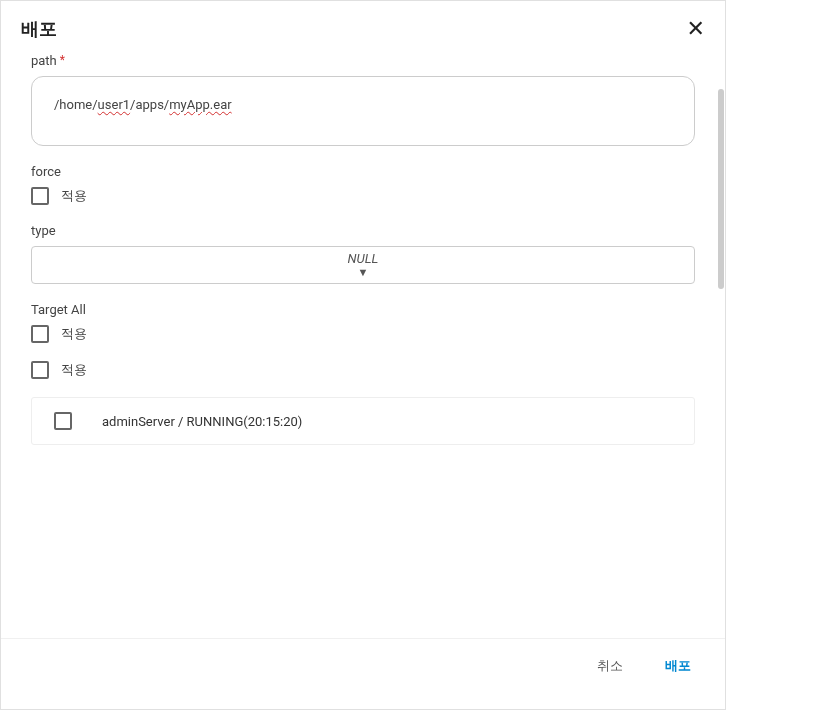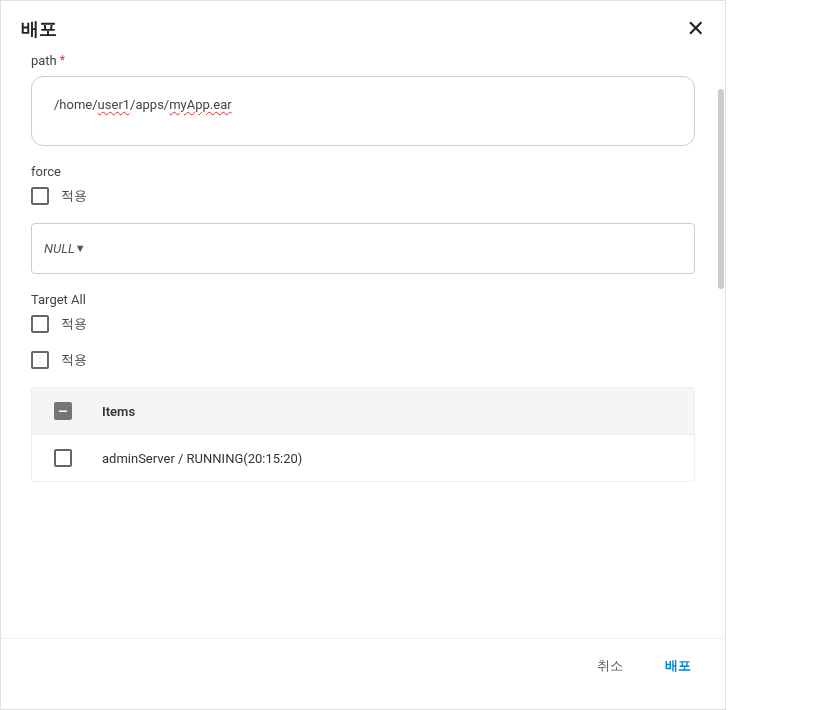--- a/index.html
+++ b/index.html
@@ -99,25 +99,26 @@
     fill: #fff;
   }
   .checkbox-label {
     font-size: 13px;
     color: #444;
   }
   .select {
     width: 100%;
     border: 1px solid #ccc;
     border-radius: 4px;
-    padding: 17px 12px;
-    display: flex;
-    justify-content: flex-start;
-    align-items: center;
-    cursor: pointer;
+    padding: 4px 12px;
+    display: flex;
+    justify-content: flex-end;
+    align-items: center;
+    cursor: pointer;
+    flex-direction: column;
   }
   .select-value {
     font-style: italic;
     color: #555;
     font-size: 13px;
   }
   .caret {
     font-size: 11px;
     color: #555;
   }
@@ -203,20 +204,21 @@
 
     <div class="field-group">
       <div class="field-label">force</div>
       <div class="checkbox-row">
         <div class="checkbox"></div>
         <span class="checkbox-label">적용</span>
       </div>
     </div>
 
     <div class="field-group">
+      <div class="field-label">type</div>
       <div class="select">
         <span class="select-value">NULL</span>
         <span class="caret">▼</span>
       </div>
     </div>
 
     <div class="field-group">
       <div class="field-label">Target All</div>
       <div class="checkbox-row">
         <div class="checkbox"></div>
@@ -227,28 +229,20 @@
     <div class="field-group">
       <div class="checkbox-row">
         <div class="checkbox"></div>
         <span class="checkbox-label">적용</span>
       </div>
     </div>
 
     <div class="field-group">
 
       <div class="table">
-        <div class="table-header">
-          <div class="checkbox indeterminate">
-            <svg viewBox="0 0 24 24">
-                <rect x="5" y="11" width="14" height="2.5"></rect>
-              </svg>
-          </div>
-          <span class="items-label">Items</span>
-        </div>
 
         <div class="table-row">
           <div class="checkbox"></div>
           <span>adminServer / RUNNING(20:15:20)</span>
         </div>
 
       </div>
     </div>
 
   </div>

